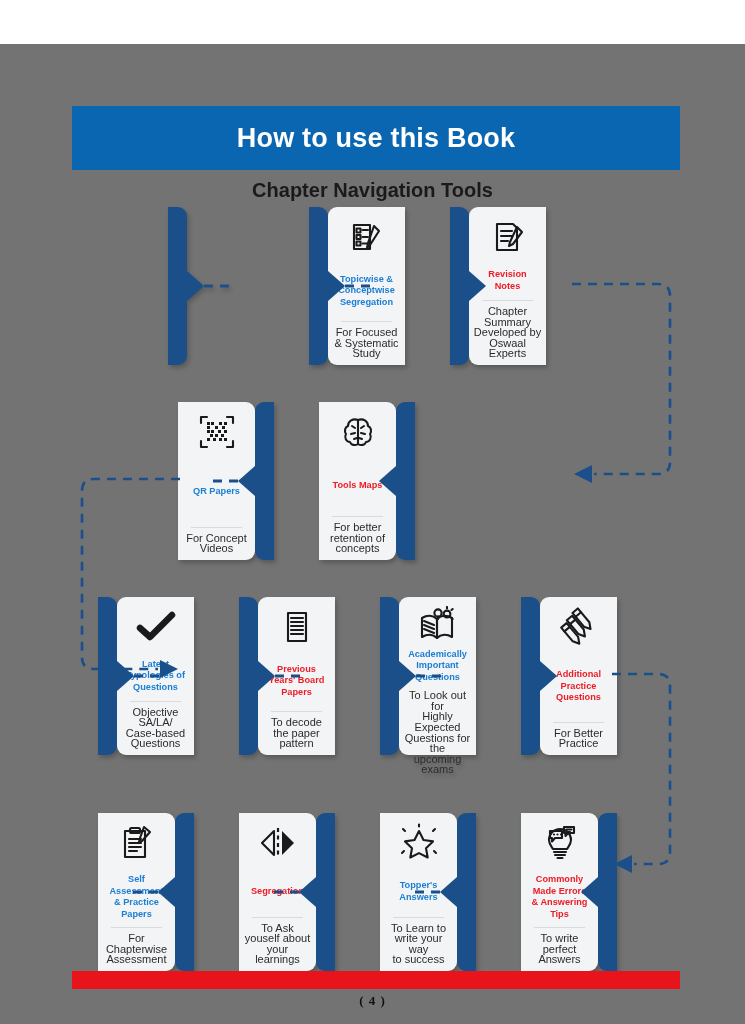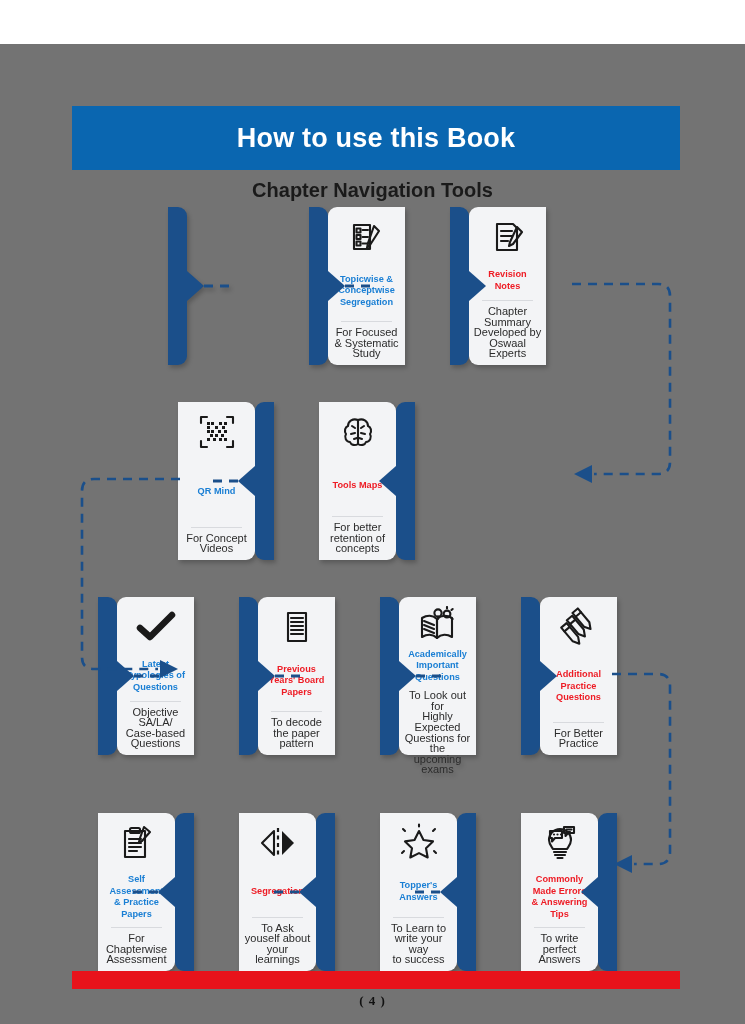--- a/index.html
+++ b/index.html
@@ -203,21 +203,21 @@
                 <rect x="14" y="23" width="3" height="3"></rect>
       <rect x="19" y="23" width="3" height="3"></rect>
                 <rect x="25" y="23" width="3" height="3"></rect>
       <rect x="11" y="27" width="3" height="3"></rect>
                 <rect x="17" y="27" width="3" height="3"></rect>
       <rect x="23" y="27" width="3" height="3"></rect>
                 <rect x="28" y="27" width="3" height="3"></rect>
       </g>
             </svg>
           </div>
-          <div class="c-title blue">QR Mind</div>
+          <div class="c-title blue">QR Papers</div>
           <div class="divider"></div>
           <div class="c-desc">For Concept<br>Videos</div>
         </div>
       </div>
       <div class="card rtl">
         <div class="bar">
           <div class="notch"></div>
         </div>
         <div class="body">
           <div class="icon-wrap">

